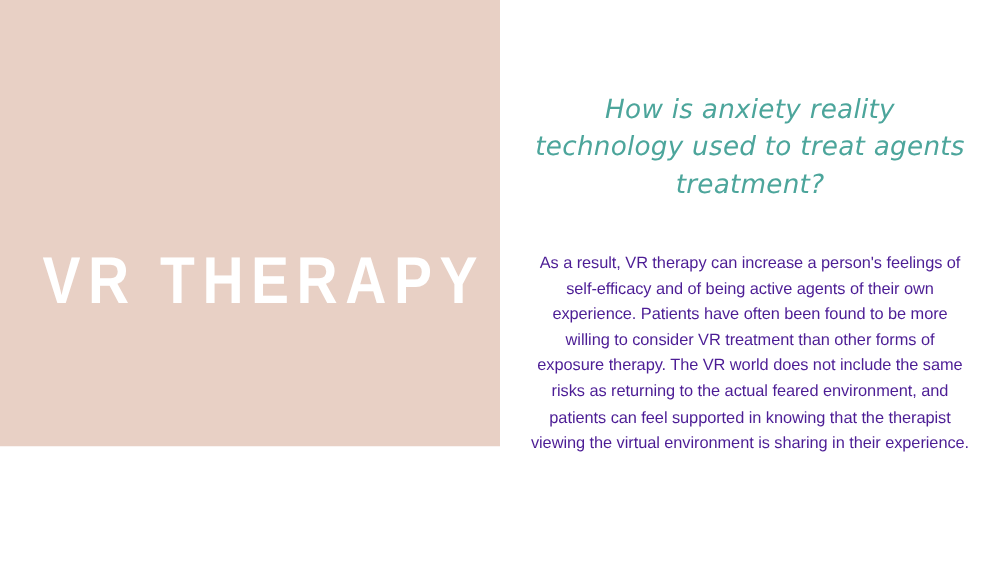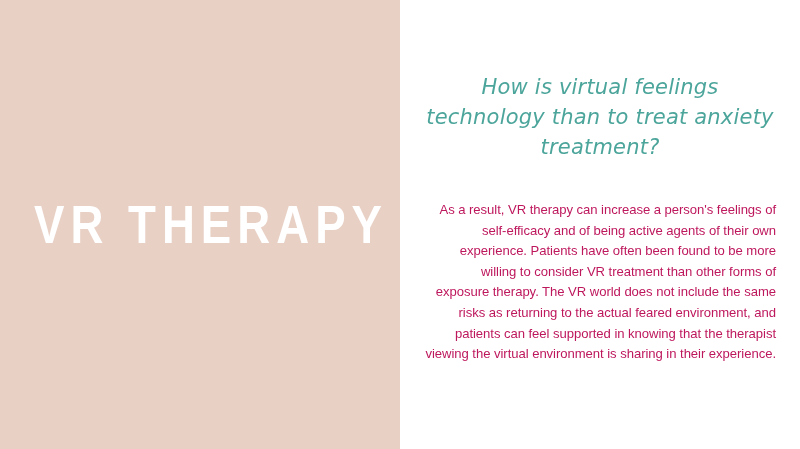--- a/index.html
+++ b/index.html
@@ -17,21 +17,21 @@
     background: #ffffff;
     overflow: hidden;
   }
 
   
   #left-panel {
     position: absolute;
     left: 0;
     top: 0;
     width: 400px;
-    height: 449px;
+    height: 357px;
     background: #e8d0c5;
   }
   #left-title {
     position: absolute;
     left: 0;
     top: 196px;
     width: 400px;
     text-align: center;
     color: #ffffff;
     font-family: "Liberation Sans Narrow", "Liberation Sans", sans-serif;
@@ -71,42 +71,42 @@
   }
   #question-title .ln {
     display: block;
   }
 
   #body-copy {
     position: absolute;
     left: 24px;
     top: 200px;
     width: 352px;
-    text-align: right;
-    color: #be185d;
+    text-align: center;
+    color: #4c1d95;
     font-family: "Liberation Sans", sans-serif;
     font-size: 13.1px;
     line-height: 20.6px;
     letter-spacing: -0.05px;
   }
 </style>
 </head>
 <body>
 
 <div id="slide">
 
   <div id="left-panel">
     <div id="left-title">VR THERAPY</div>
   </div>
 
   <div id="right-panel">
 
     <div id="question-title">
-      <span class="ln">How is virtual feelings</span>
-      <span class="ln">technology than to treat anxiety</span>
+      <span class="ln">How is anxiety reality</span>
+      <span class="ln">technology used to treat agents</span>
       <span class="ln">treatment?</span>
     </div>
 
     <div id="body-copy">As a result, VR therapy can increase a person's feelings of self-efficacy and of being active agents of their own experience. Patients have often been found to be more willing to consider VR treatment than other forms of exposure therapy. The VR world does not include the same risks as returning to the actual feared environment, and patients can feel supported in knowing that the therapist viewing the virtual environment is sharing in their experience.</div>
 
   </div>
 
 </div>
 
 </body></html>

